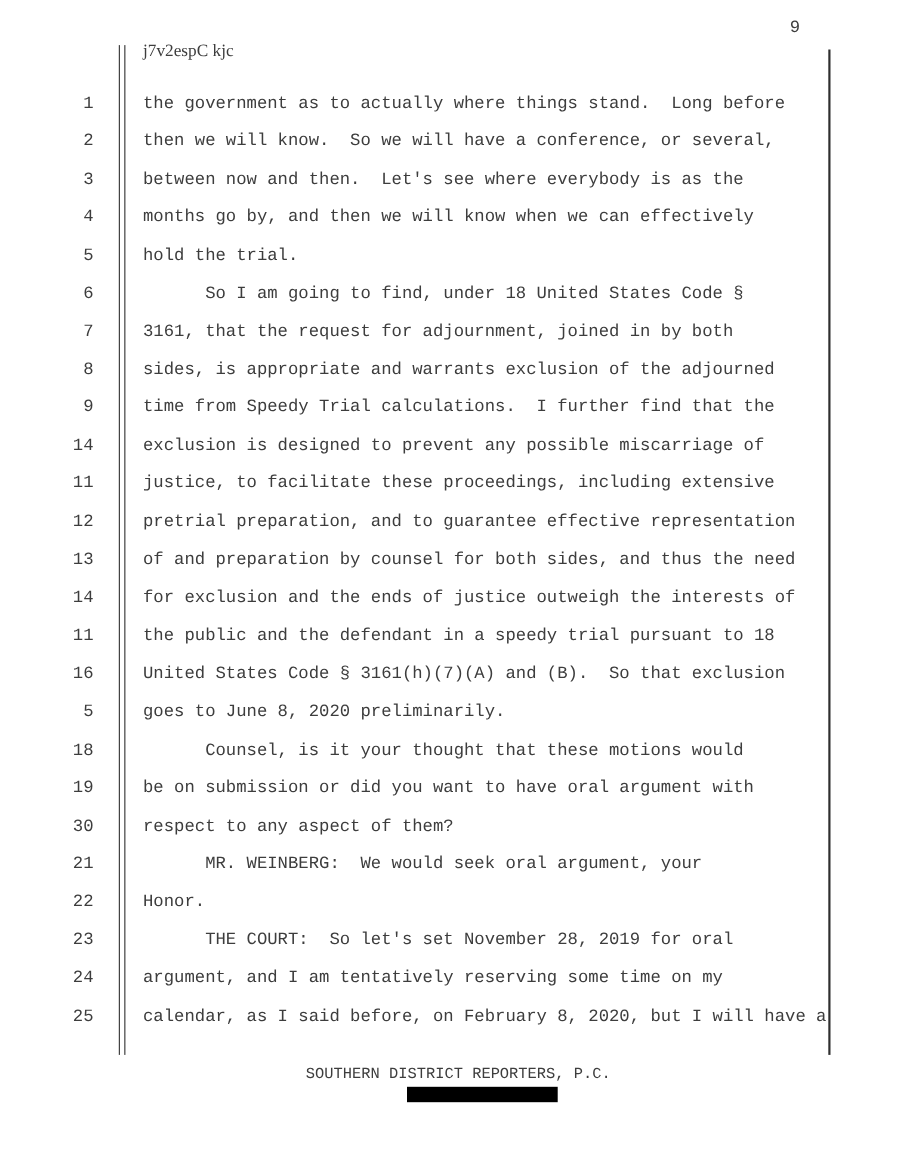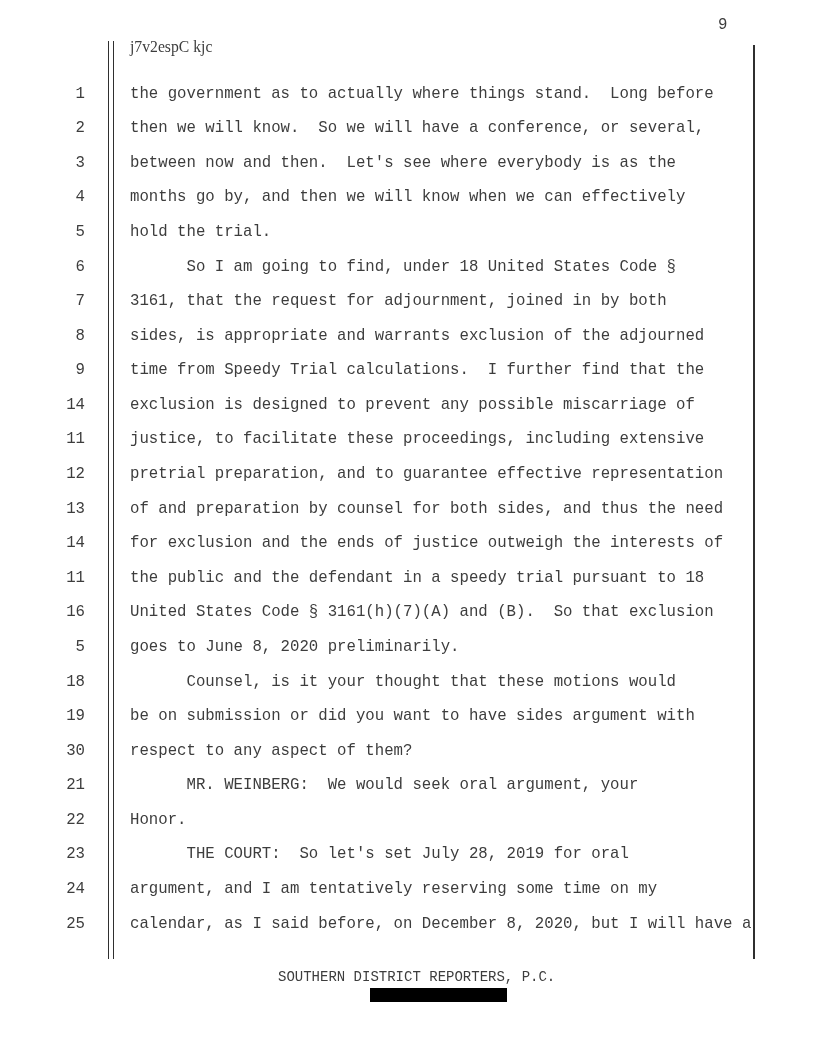--- a/index.html
+++ b/index.html
@@ -191,51 +191,51 @@
       <span class="line-text">goes to June 8, 2020 preliminarily.</span>
     </div>
 
     <div class="line-row">
       <span class="line-num">18</span>
       <span class="line-text">      Counsel, is it your thought that these motions would</span>
     </div>
 
     <div class="line-row">
       <span class="line-num">19</span>
-      <span class="line-text">be on submission or did you want to have sides argument with</span>
+      <span class="line-text">be on submission or did you want to have oral argument with</span>
     </div>
 
     <div class="line-row">
       <span class="line-num">30</span>
       <span class="line-text">respect to any aspect of them?</span>
     </div>
 
     <div class="line-row">
       <span class="line-num">21</span>
       <span class="line-text">      MR. WEINBERG:  We would seek oral argument, your</span>
     </div>
 
     <div class="line-row">
       <span class="line-num">22</span>
       <span class="line-text">Honor.</span>
     </div>
 
     <div class="line-row">
       <span class="line-num">23</span>
-      <span class="line-text">      THE COURT:  So let's set July 28, 2019 for oral</span>
+      <span class="line-text">      THE COURT:  So let's set November 28, 2019 for oral</span>
     </div>
 
     <div class="line-row">
       <span class="line-num">24</span>
       <span class="line-text">argument, and I am tentatively reserving some time on my</span>
     </div>
 
     <div class="line-row">
       <span class="line-num">25</span>
-      <span class="line-text">calendar, as I said before, on December 8, 2020, but I will have a</span>
+      <span class="line-text">calendar, as I said before, on February 8, 2020, but I will have a</span>
     </div>
   </div>
 
   <div class="footer-text">SOUTHERN DISTRICT REPORTERS, P.C.</div>
 
   <div class="redaction-bar" style="background: rgb(0, 0, 0);"></div>
 
 </div>
 
 </body></html>

